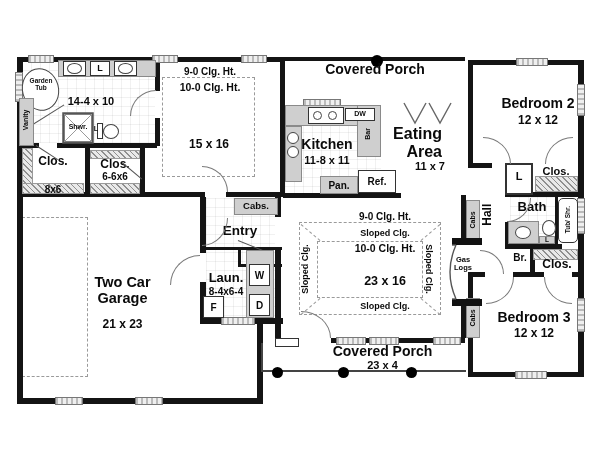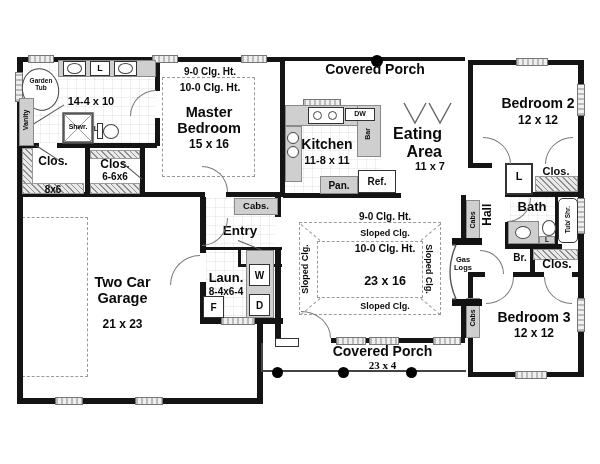--- a/index.html
+++ b/index.html
@@ -139,21 +139,20 @@
     <line x1="30" y1="2" x2="2" y2="30" stroke="#9a9a9a" stroke-width="1"></line>
   </svg>
   <div class="lbl" style="left:62px;top:123px;width:32px;font-size:7px;">Shwr.</div>
   <div class="box" style="left:97px;top:123px;width:6px;height:16px;border-width:1px;"></div>
   <div class="oval" style="left:103px;top:124px;width:16px;height:15px;border-width:1px;"></div>
   <div class="lbl" style="left:90px;top:125px;width:12px;font-size:7px;">L</div>
 
   <div class="lbl" style="left:55px;top:95px;width:72px;font-size:11px;">14-4 x 10</div>
   <div class="lbl" style="left:170px;top:66px;width:80px;font-size:10px;">9-0 Clg. Ht.</div>
   <div class="lbl" style="left:170px;top:82px;width:80px;font-size:10.5px;">10-0 Clg. Ht.</div>
-  <div class="lbl wrap" style="left:161px;top:104px;width:96px;font-size:14.5px;">Master Bedroom</div>
   <div class="lbl" style="left:161px;top:138px;width:96px;font-size:12px;">15 x 16</div>
 
   <div class="hatch" style="left:22px;top:148px;width:11px;height:40px;"></div>
   <div class="hatch" style="left:22px;top:183px;width:62px;height:11px;"></div>
   <div class="hatch" style="left:90px;top:150px;width:50px;height:9px;"></div>
   <div class="hatch" style="left:90px;top:183px;width:50px;height:11px;"></div>
   <div class="lbl" style="left:30px;top:155px;width:46px;font-size:12px;">Clos.</div>
   <div class="lbl" style="left:30px;top:184px;width:46px;font-size:10px;">8x6</div>
   <div class="lbl" style="left:92px;top:158px;width:46px;font-size:12px;">Clos.</div>
   <div class="lbl" style="left:92px;top:171px;width:46px;font-size:10px;">6-6x6</div>
@@ -252,15 +251,15 @@
   <div class="gray" style="left:246px;top:250px;width:28px;height:68px;"></div>
   <div class="box" style="left:249px;top:264px;width:21px;height:22px;"></div>
   <div class="lbl" style="left:249px;top:270px;width:21px;font-size:10px;">W</div>
   <div class="box" style="left:249px;top:294px;width:21px;height:22px;"></div>
   <div class="lbl" style="left:249px;top:300px;width:21px;font-size:10px;">D</div>
   <div class="box" style="left:203px;top:296px;width:21px;height:22px;"></div>
   <div class="lbl" style="left:203px;top:302px;width:21px;font-size:10px;">F</div>
   <div class="arc tl" style="left:170px;top:255px;width:30px;height:30px;"></div>
 
   <div class="lbl" style="left:310px;top:344px;width:145px;font-size:14px;">Covered Porch</div>
-  <div class="lbl" style="left:310px;top:359px;width:145px;font-size:11px;font-family:Liberation Serif, serif;">23 x 4</div>
+  <div class="lbl" style="left:310px;top:359px;width:145px;font-size:11px;">23 x 4</div>
 
 </div>
 
 </body></html>

